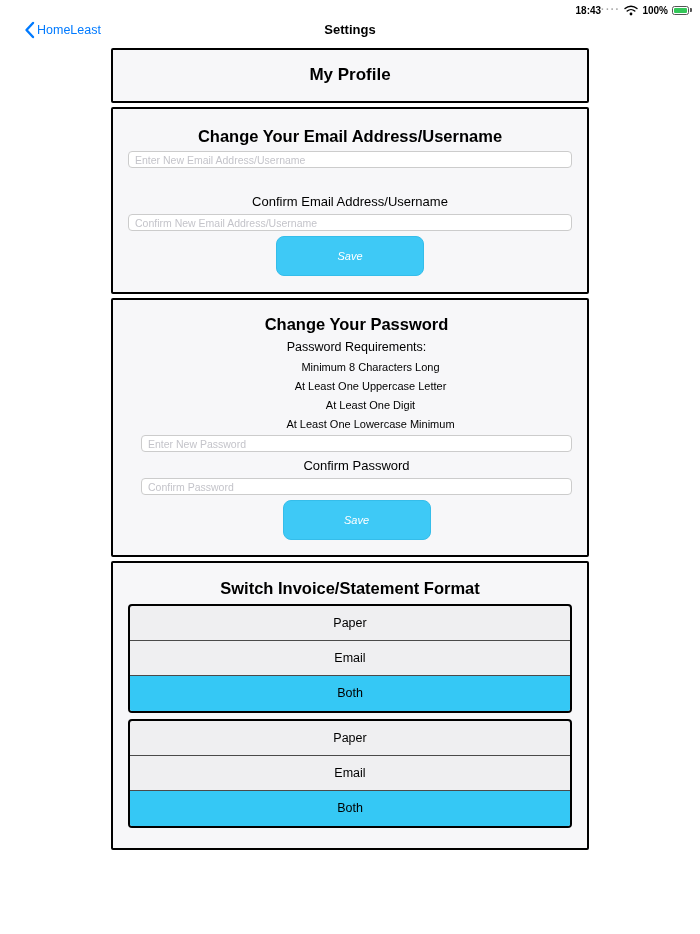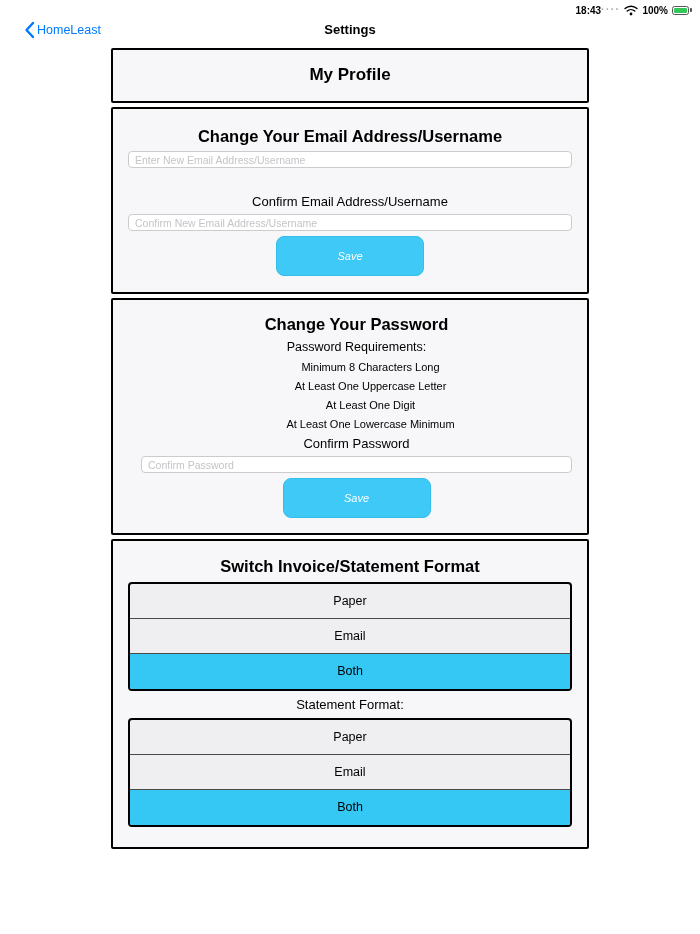--- a/index.html
+++ b/index.html
@@ -133,35 +133,35 @@
       <button class="save-btn">Save</button>
     </section>
 
     <section class="card password-card">
       <h2>Change Your Password</h2>
       <div class="req-title">Password Requirements:</div>
       <div class="req-item">Minimum 8 Characters Long</div>
       <div class="req-item">At Least One Uppercase Letter</div>
       <div class="req-item">At Least One Digit</div>
       <div class="req-item">At Least One Lowercase Minimum</div>
+      <input class="text-input" type="text" placeholder="Enter New Password" style="">
       <label class="field-label mid-label">Confirm Password</label>
       <input class="text-input" type="text" placeholder="Confirm Password" style="">
       <button class="save-btn">Save</button>
     </section>
 
     <section class="card format-card">
       <h2>Switch Invoice/Statement Format</h2>
 
       <div class="picker">
         <div class="picker-row">Paper</div>
         <div class="picker-row">Email</div>
         <div class="picker-row selected">Both</div>
       </div>
 
-      <label class="field-label stmt">Statement Format:</label>
       <div class="picker">
         <div class="picker-row">Paper</div>
         <div class="picker-row">Email</div>
         <div class="picker-row selected">Both</div>
       </div>
 
     </section>
 
   </div>
 </div>

